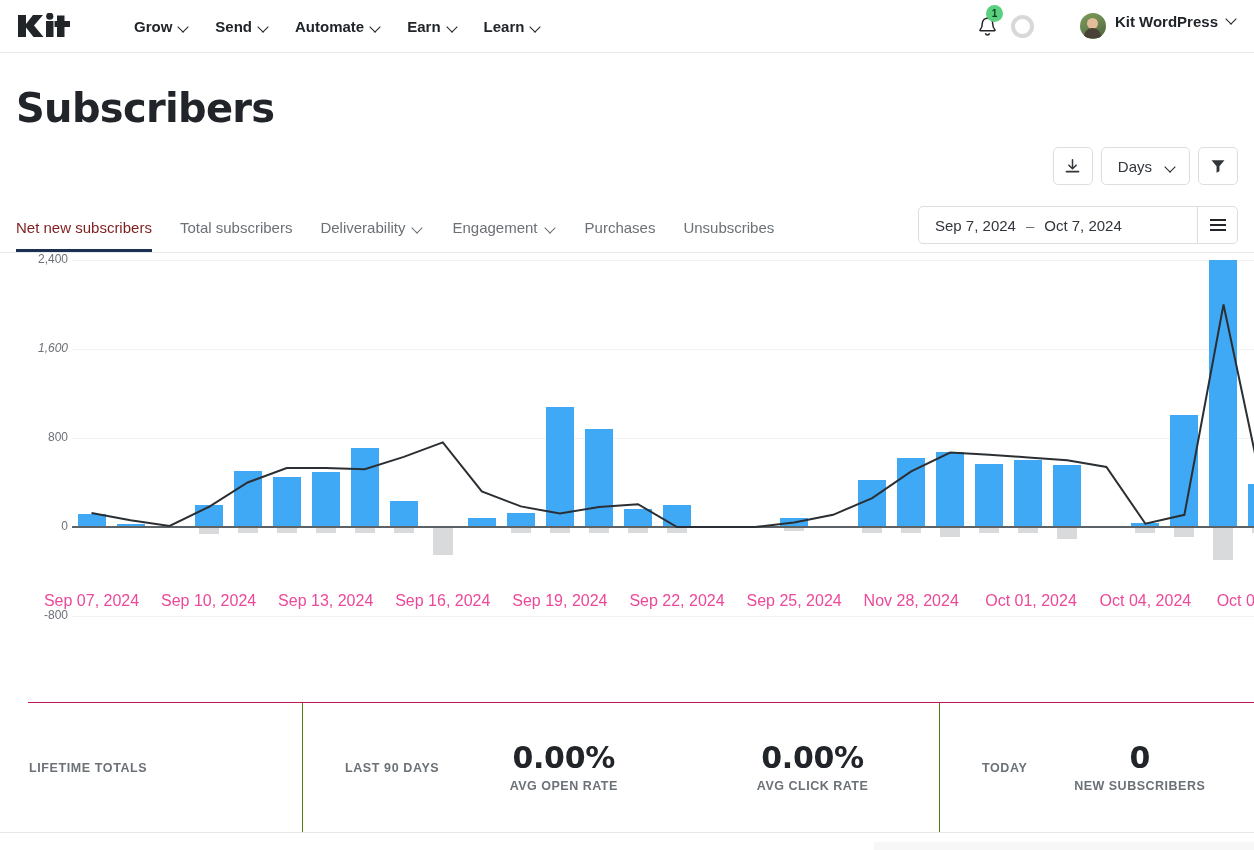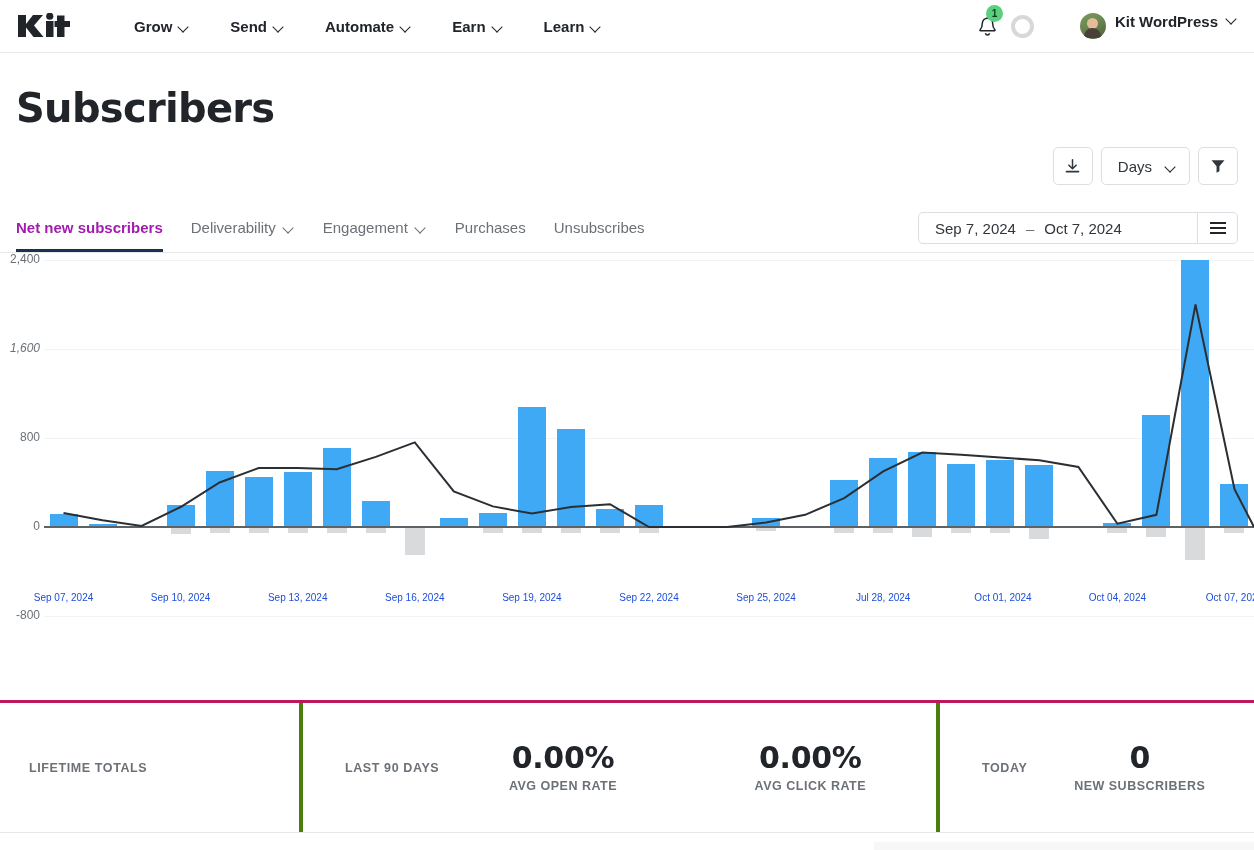--- a/index.html
+++ b/index.html
@@ -24,21 +24,21 @@
     margin-left: 16px;
     width: 56px;
     display: flex;
     align-items: center;
   }
   .brand svg { display: block; }
   .navlinks {
     display: flex;
     align-items: flex-end;
     margin-left: 62px;
-    gap: 40px;
+    gap: 25px;
   }
   .navlink {
     display: flex;
     align-items: center;
     gap: 7px;
     font-size: 15px;
     font-weight: 600;
     color: #21252a;
     cursor: pointer;
     white-space: nowrap;
@@ -175,37 +175,37 @@
     color: #6b7177;
     padding: 0 14px 16px 14px;
     cursor: pointer;
     display: flex; align-items: center; gap: 8px;
     align-self: flex-end;
     white-space: nowrap;
     position: relative;
   }
   .tab:first-child { padding-left: 0; }
   .tab.active {
-    color: #a21caf;
-    font-weight: 700;
+    color: #7f1d1d;
+    font-weight: 400;
   }
   .tab.active::after {
     content: "";
     position: absolute;
     left: 0; right: 14px; bottom: 0;
     height: 3px;
     background: #1c3054;
   }
   .tab .chev::before { border-color: #6b7177; }
 
   .daterange {
     margin-left: auto;
     display: flex;
     align-items: stretch;
-    height: 32px;
+    height: 38px;
     border: 1px solid #dcdfe2;
     border-radius: 5px;
     overflow: hidden;
     margin-bottom: 8px;
     justify-content: center;
   }
   .dr-text {
     display: flex; align-items: center; gap: 10px;
     padding: 0 16px;
     font-size: 15px;
@@ -218,21 +218,22 @@
     width: 40px;
     border-left: 1px solid #dcdfe2;
     display: flex; align-items: center; justify-content: center;
     cursor: pointer;
   }
 
   
   .chartwrap {
     position: relative;
     height: 450px;
-    border-bottom: 3px solid #be185d;
+    border-bottom: 1px solid #be185d;
+    margin-left: 28px;
   }
   .chart {
     position: absolute;
     left: 0; top: 0; right: 0; bottom: 0;
   }
   .ylabel {
     position: absolute;
     font-size: 12px;
     color: #6b7177;
     text-align: right;
@@ -254,41 +255,41 @@
     position: absolute;
     left: 44px; right: 0; top: 0; bottom: 0;
   }
   .bar {
     position: absolute;
     background: #3fa9f5;
   }
   .bar.neg { background: #d9dadb; }
   .xlab {
     position: absolute;
-    font-size: 10px;
-    color: #1d4ed8;
+    font-size: 16px;
+    color: #ec4899;
     transform: translateX(-50%);
     white-space: nowrap;
   }
   .lineSvg {
     position: absolute;
     left: 0; top: 0;
     pointer-events: none;
   }
 
   
   .statsbar {
     display: flex;
     height: 130px;
     border-bottom: 1px solid #e6e8ea;
   }
   .statgroup {
     display: flex;
     align-items: center;
-    border-right: 4px solid #4d7c0f;
+    border-right: 1px solid #4d7c0f;
     padding: 0 2px;
   }
   .statgroup:last-child { border-right: none; }
   .g1 { width: 303px; }
   .g2 { width: 637px; }
   .g3 { flex: 1; }
   .grouplabel {
     font-size: 12.5px;
     font-weight: 700;
     letter-spacing: 0.6px;
@@ -399,20 +400,23 @@
     <svg width="18" height="18" viewBox="0 0 20 20" aria-hidden="true">
       <path d="M2.8 3.6h14.4L11.6 10.2v5.6l-3.2 1.8v-7.4z" fill="#31363b"></path>
     </svg>
   </div>
 </div>
 
 <div class="tabsrow">
   <div class="tabs">
     <div class="tab active">
       <span>Net new subscribers</span>
+    </div>
+    <div class="tab">
+      <span>Total subscribers</span>
     </div>
     <div class="tab">
       <span>Deliverability</span>
       <span class="chev"></span>
     </div>
     <div class="tab">
       <span>Engagement</span>
       <span class="chev"></span>
     </div>
     <div class="tab">
@@ -504,21 +508,21 @@
       <svg class="lineSvg" width="1210" height="450" style="left: 44px;">
         <path d="M19.5 260.1 L58.5 267.3 L97.6 272.9 L136.6 254.0 L175.6 229.5 L214.7 215.0 L253.7 215.0 L292.7 216.2 L331.8 203.9 L370.8 189.4 L409.8 238.4 L448.9 253.4 L487.9 260.6 L526.9 254.0 L566.0 251.2 L605.0 274.0 L644.0 274.0 L683.1 274.0 L722.1 269.6 L761.1 261.8 L800.2 245.1 L839.2 218.4 L878.2 199.5 L917.3 201.7 L956.3 204.5 L995.3 207.3 L1034.4 213.9 L1073.4 270.7 L1112.4 261.8 L1151.5 51.5 L1190.5 236.2 L1210.0 274.0" fill="none" stroke="#2b2f33" stroke-width="2"></path>
       </svg>
       <div class="xlab" style="left: 63.5161px; top: 339px;">Sep 07, 2024</div>
       <div class="xlab" style="left: 180.613px; top: 339px;">Sep 10, 2024</div>
       <div class="xlab" style="left: 297.71px; top: 339px;">Sep 13, 2024</div>
       <div class="xlab" style="left: 414.806px; top: 339px;">Sep 16, 2024</div>
       <div class="xlab" style="left: 531.903px; top: 339px;">Sep 19, 2024</div>
       <div class="xlab" style="left: 649px; top: 339px;">Sep 22, 2024</div>
       <div class="xlab" style="left: 766.097px; top: 339px;">Sep 25, 2024</div>
-      <div class="xlab" style="left: 883.194px; top: 339px;">Jul 28, 2024</div>
+      <div class="xlab" style="left: 883.194px; top: 339px;">Nov 28, 2024</div>
       <div class="xlab" style="left: 1003px; top: 339px;">Oct 01, 2024</div>
       <div class="xlab" style="left: 1117.39px; top: 339px;">Oct 04, 2024</div>
       <div class="xlab" style="left: 1234.48px; top: 339px;">Oct 07, 2024</div>
     </div>
 </div>
 
 <div class="statsbar">
   <div class="statgroup g1">
     <div class="grouplabel">LIFETIME TOTALS</div>
   </div>

